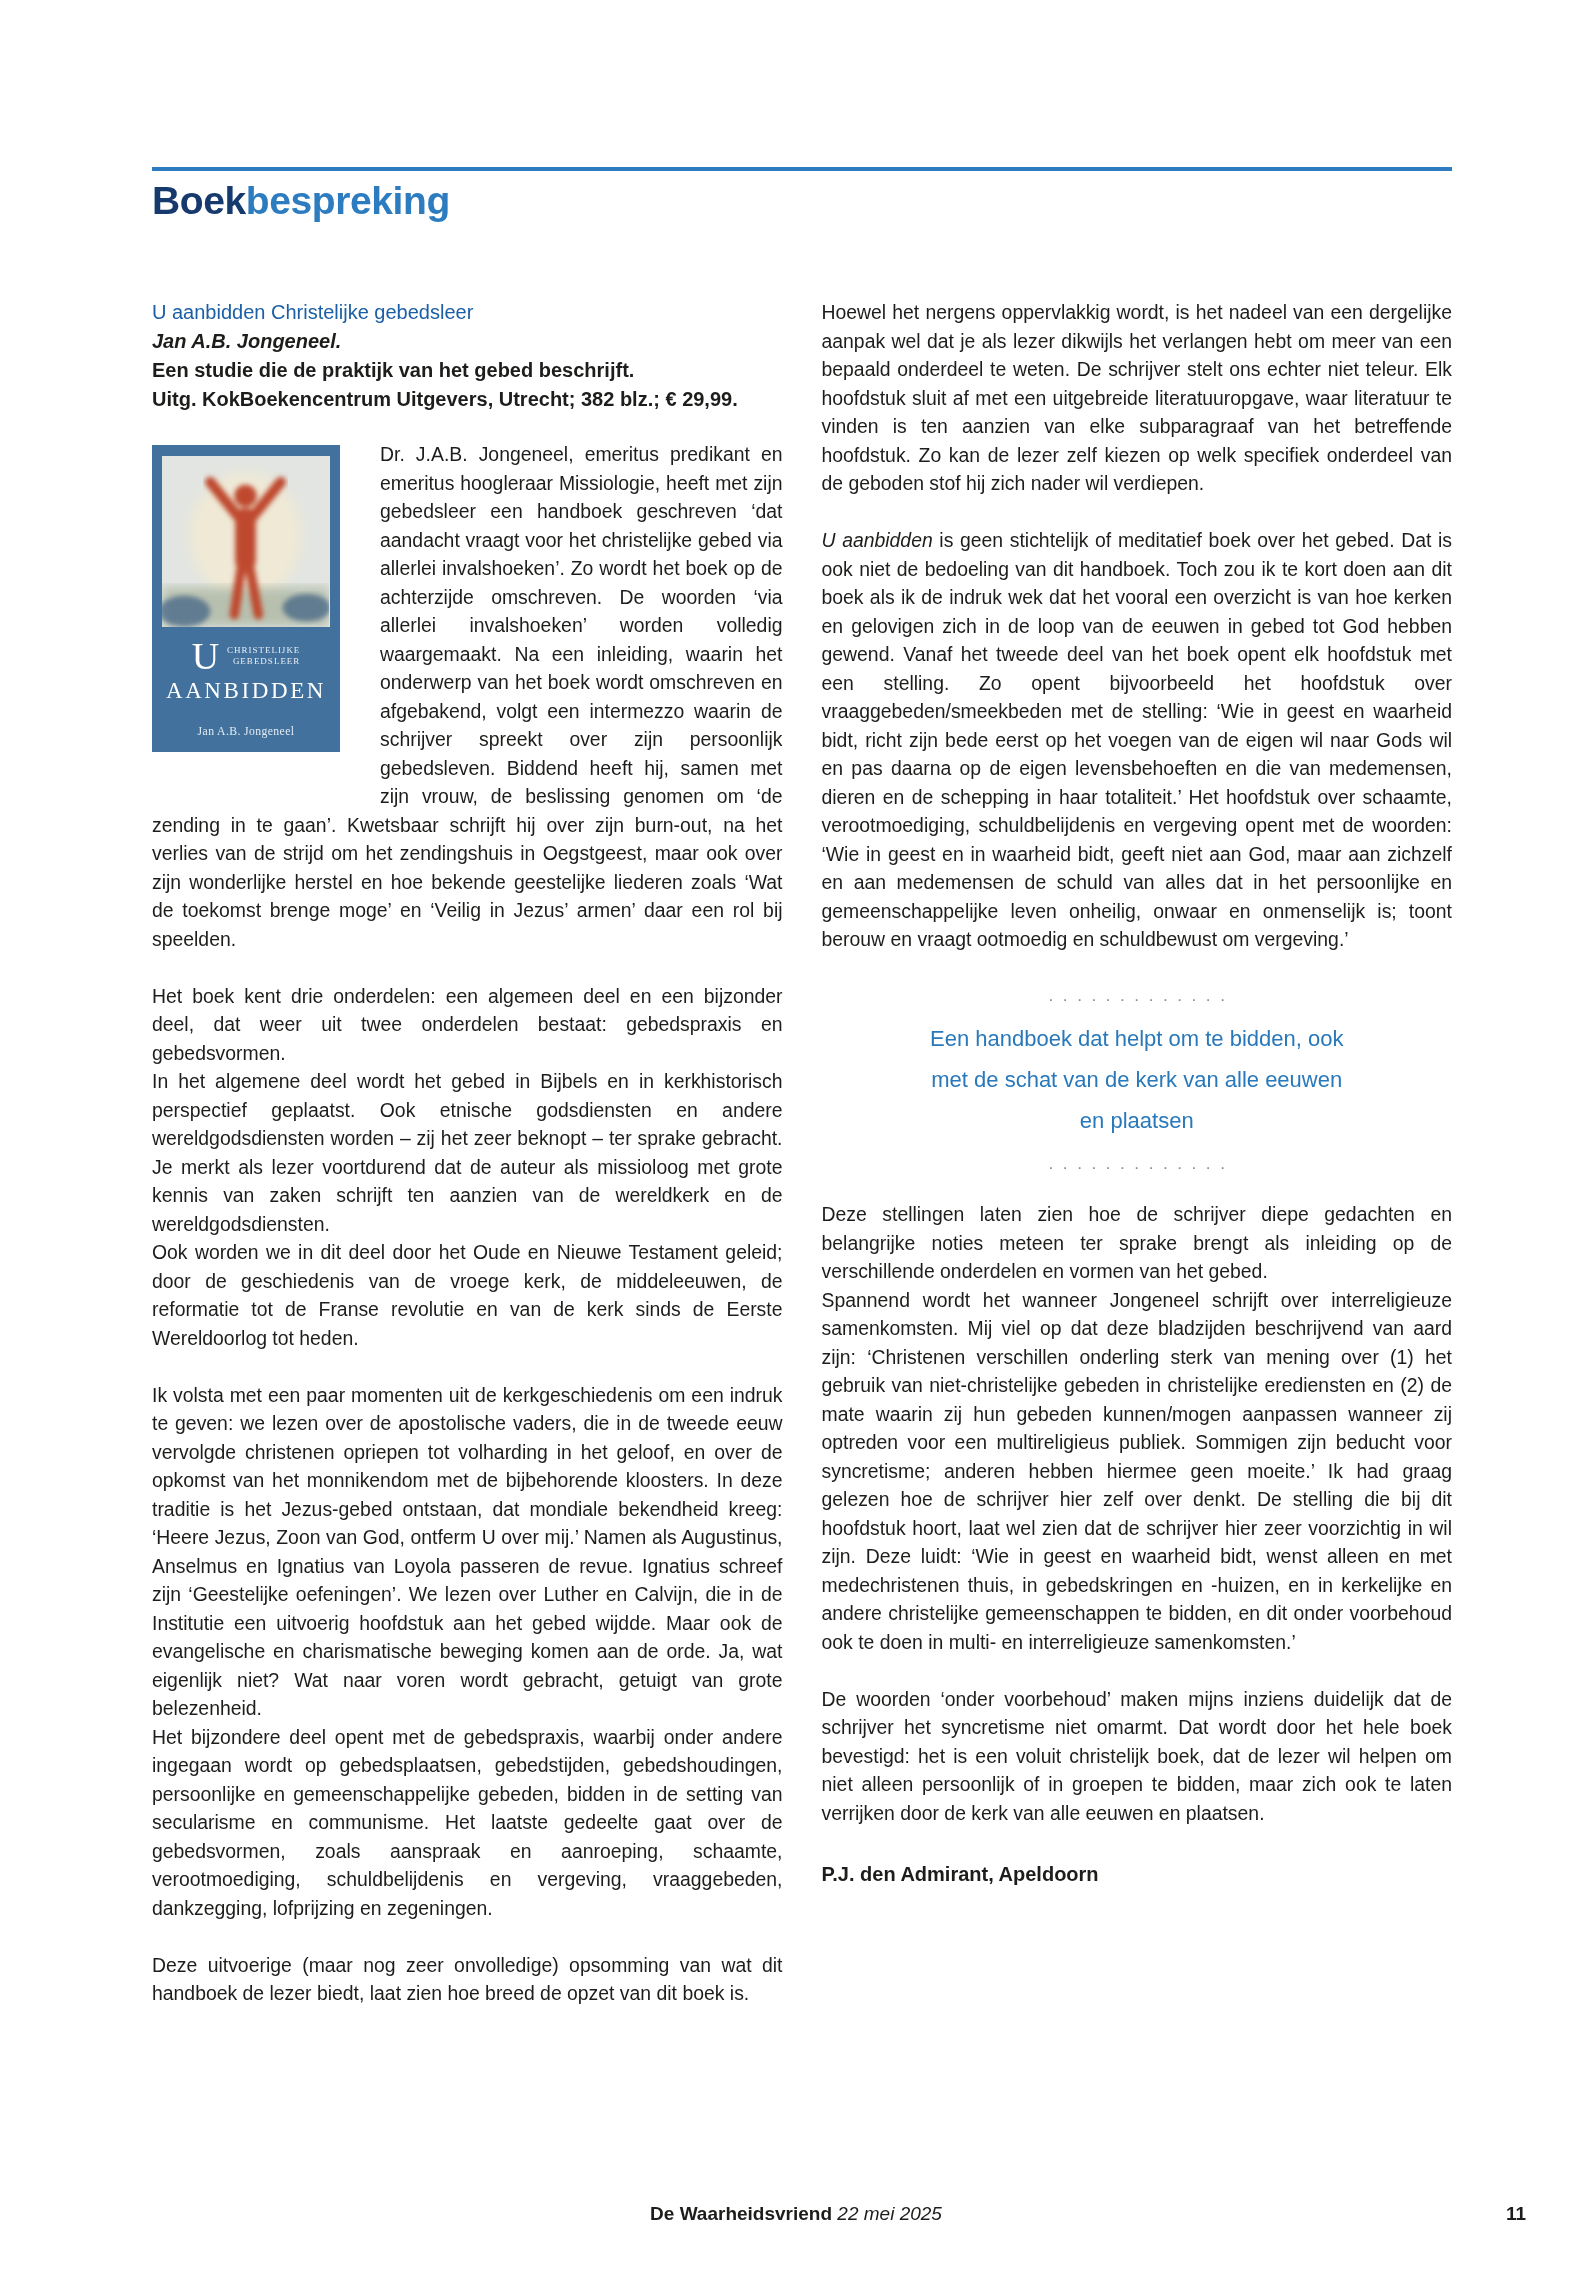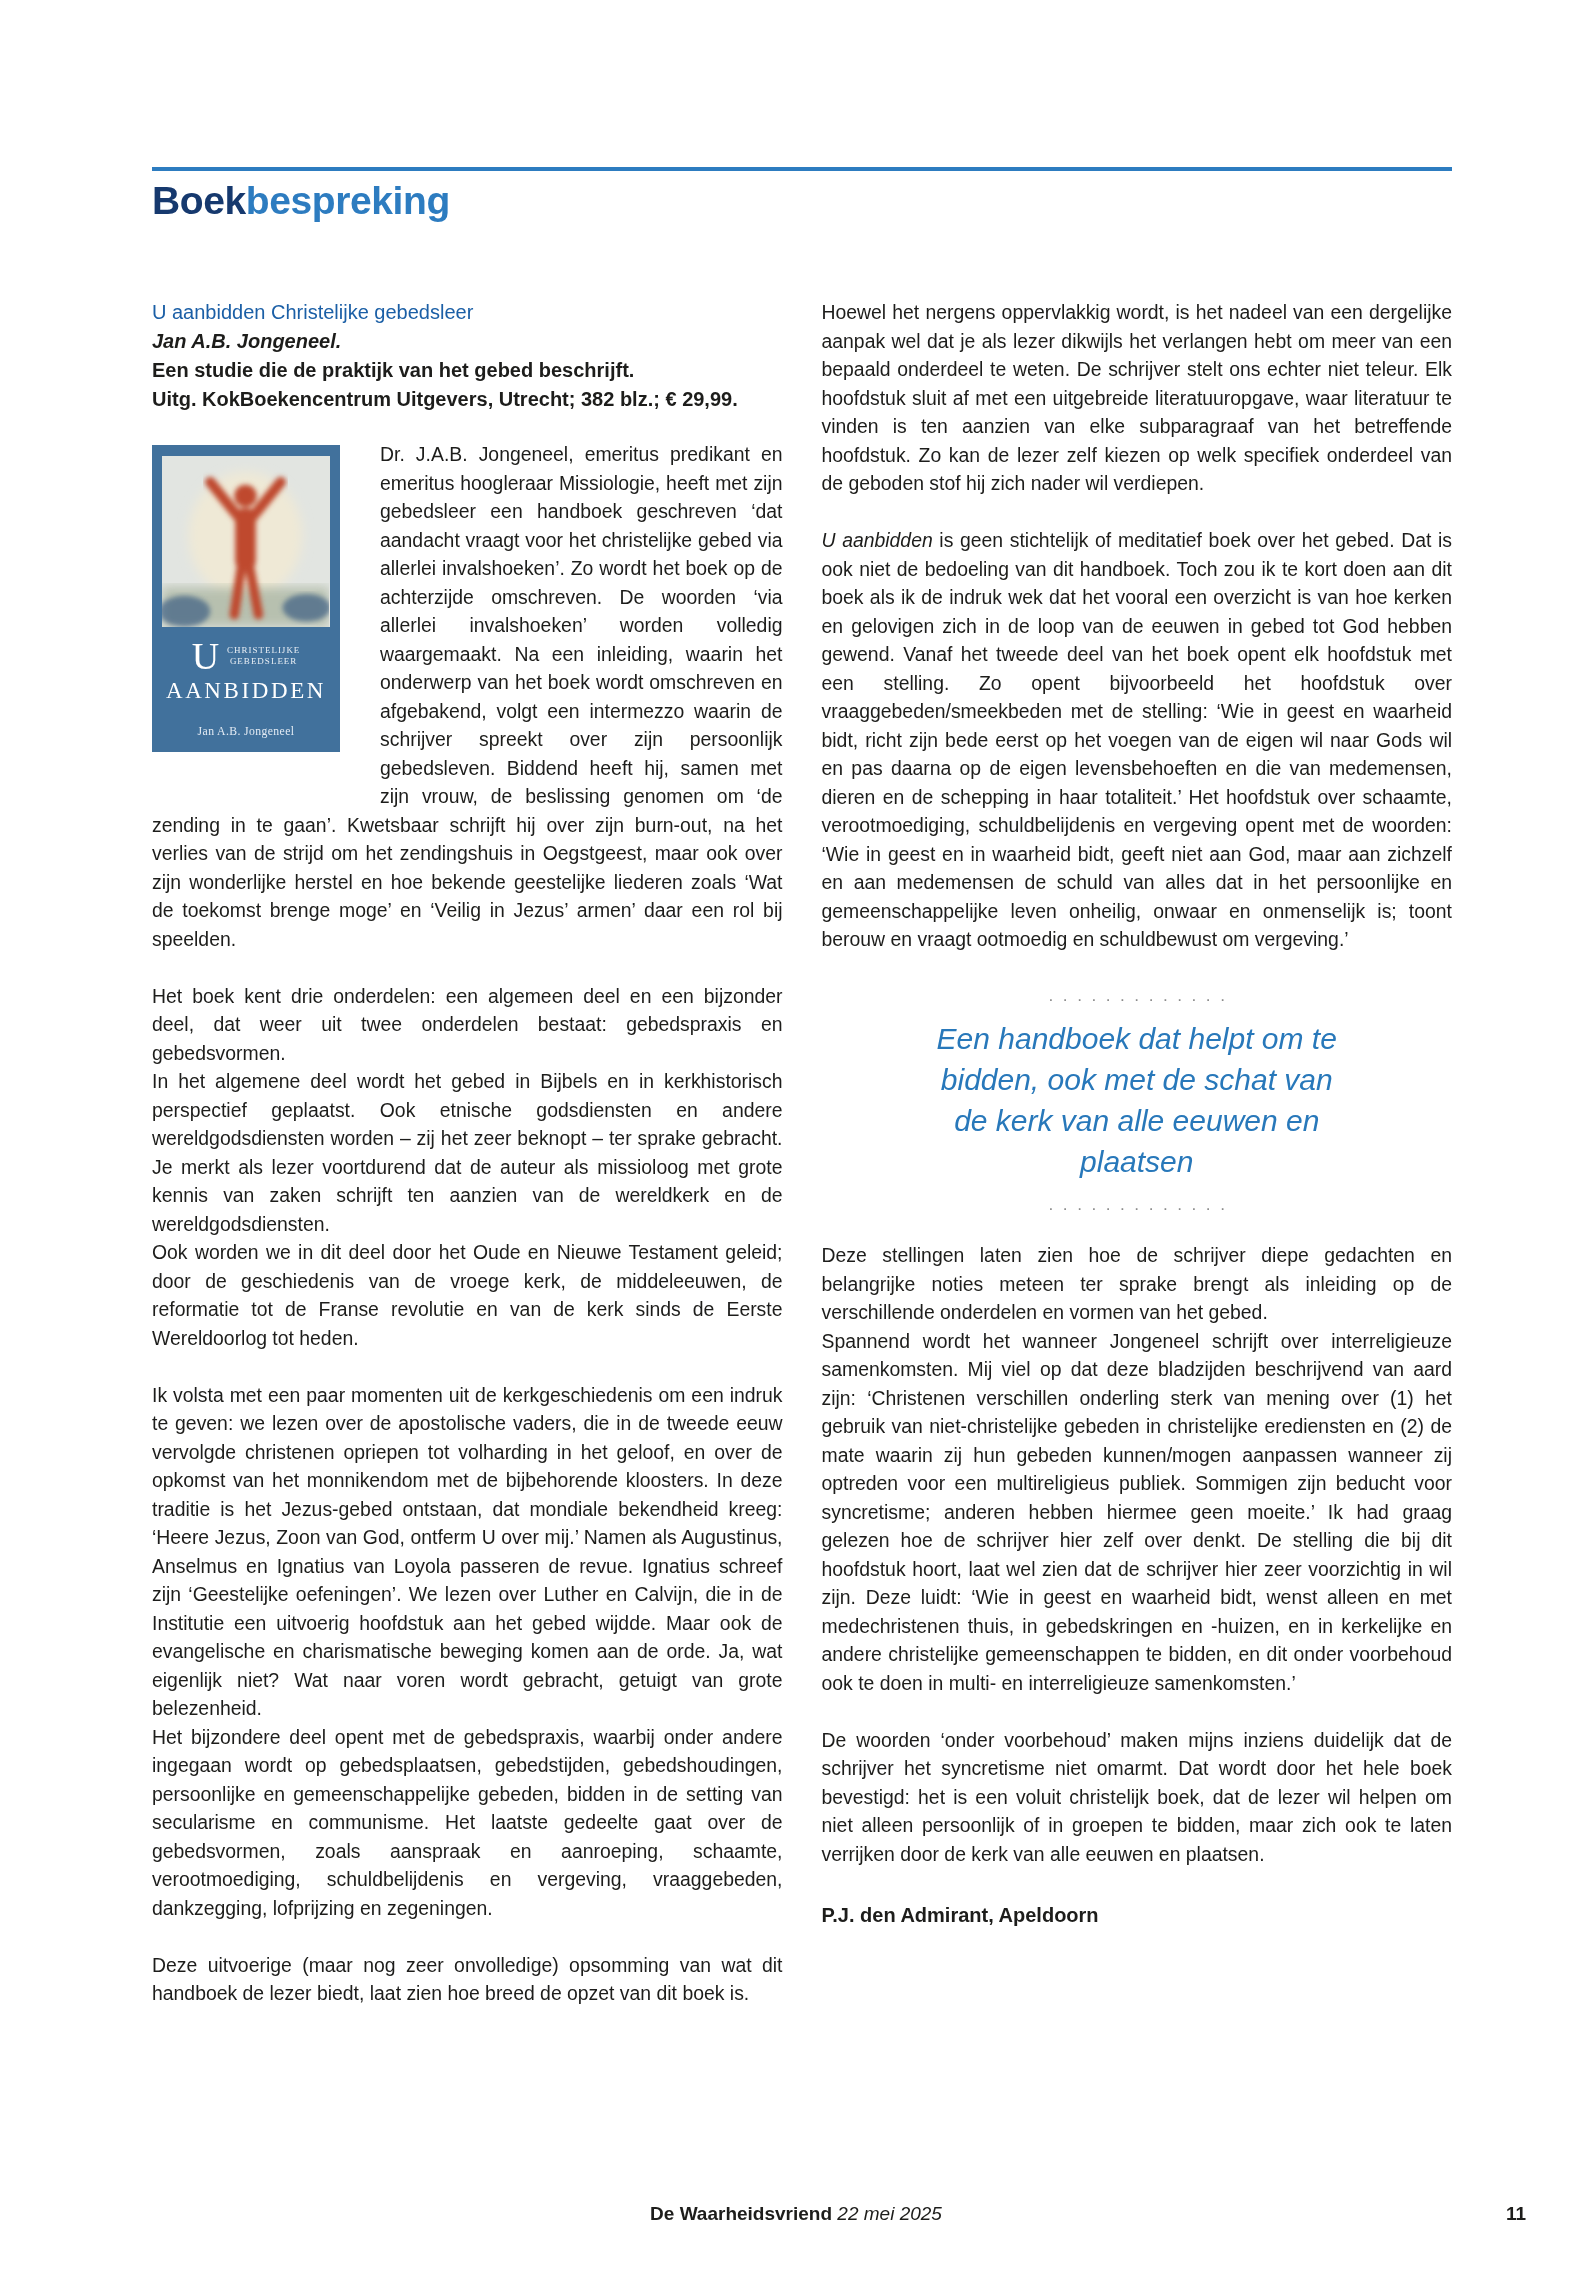--- a/index.html
+++ b/index.html
@@ -53,37 +53,37 @@
     text-align: center; color: #ffffff;
     font-family: "Liberation Serif", serif;
   }
   .cover-art { height: 171px; background: #e2e5e1; overflow: hidden; }
   .cover-art svg { display: block; }
   .cover-titlerow {
     display: flex; justify-content: center; align-items: center;
     gap: 7.8px; margin-top: 10.4px;
   }
   .cover-u { font-size: 38px; line-height: 38px; }
-  .cover-series { text-align: center; }
+  .cover-series { text-align: right; }
   .cs-line {
     display: block; font-size: 9px; letter-spacing: 1px;
     line-height: 11.2px; color: #e8eef5;
   }
   .cover-word { font-size: 23px; letter-spacing: 2.6px; margin-top: 3.5px; }
   .cover-author { font-size: 11.7px; margin-top: 21px; color: #e3ebf4; letter-spacing: 0.4px; }
 
   
   .quote-block { text-align: center; margin: 33px 0 28px; }
   .dots {
     color: #8b8b8b; font-size: 17.3px; line-height: 17.3px;
     letter-spacing: 9.5px; padding-left: 9.5px;
   }
   .quote-text {
-    color: #2878ba; font-style: italic;
-    font-size: 30px; line-height: 41px;
+    color: #2878ba; 
+    font-size: 22px; line-height: 41px;
     max-width: 414px; margin: 14px auto;
   }
 
   .signature {
     margin-top: 36px; text-align: left;
     font-weight: bold; font-size: 20px;
   }
 
   
   .footer {

